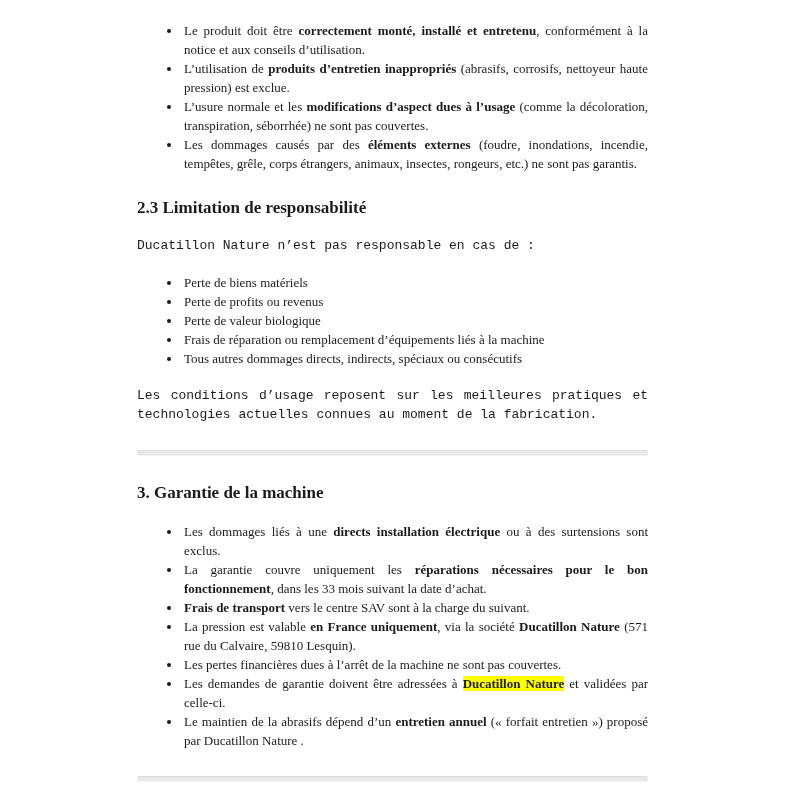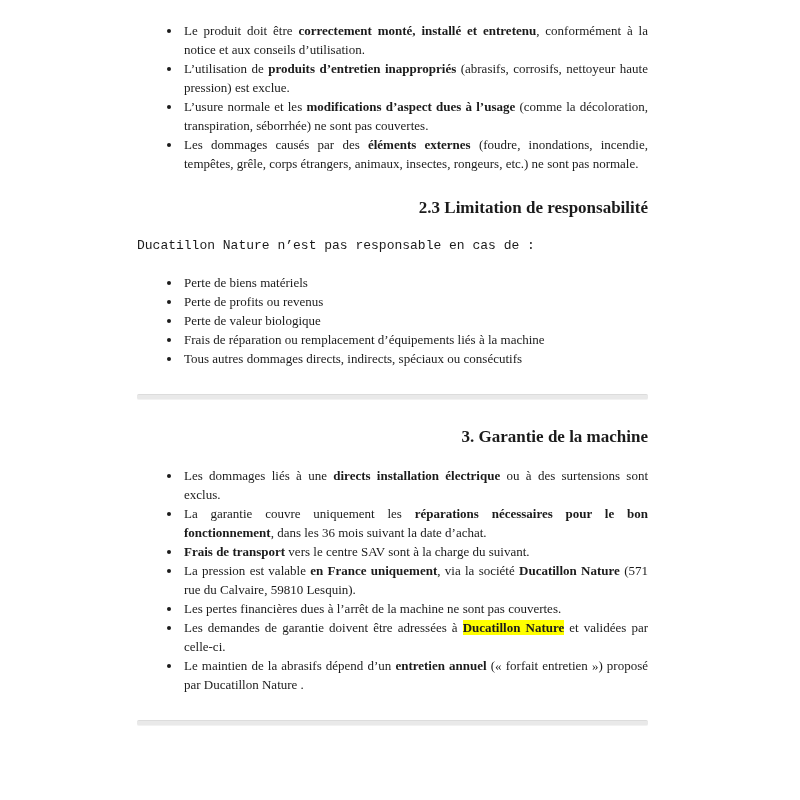--- a/index.html
+++ b/index.html
@@ -19,21 +19,21 @@
   .content {
     padding: 3px 152px 0 137px;
     font-size: 13px;
     line-height: 19px;
   }
   .heading {
     font-size: 17px;
     line-height: 22px;
     font-weight: bold;
     margin: 24px 0 17px 0;
-    text-align: right;
+    text-align: left;
   }
   .para {
     margin: 16px 0 18px 0;
     text-align: justify;
     font-family: Liberation Mono, monospace;
   }
   ul.bullets {
     margin: 18px 0;
     padding-left: 45px;
     list-style-type: disc;
@@ -56,36 +56,37 @@
 </style>
 </head>
 <body>
 
 <div class="page">
   <div class="content" id="doc-content">
       <ul class="bullets">
         <li><span>Le produit doit être </span><span class="b">correctement monté, installé et entretenu</span><span>, conformément à la notice et aux conseils d’utilisation.</span></li>
         <li><span>L’utilisation de </span><span class="b">produits d’entretien inappropriés</span><span> (abrasifs, corrosifs, nettoyeur haute pression) est exclue.</span></li>
         <li><span>L’usure normale et les </span><span class="b">modifications d’aspect dues à l’usage</span><span> (comme la décoloration, transpiration, séborrhée) ne sont pas couvertes.</span></li>
-        <li><span>Les dommages causés par des </span><span class="b">éléments externes</span><span> (foudre, inondations, incendie, tempêtes, grêle, corps étrangers, animaux, insectes, rongeurs, etc.) ne sont pas normale.</span></li>
+        <li><span>Les dommages causés par des </span><span class="b">éléments externes</span><span> (foudre, inondations, incendie, tempêtes, grêle, corps étrangers, animaux, insectes, rongeurs, etc.) ne sont pas garantis.</span></li>
       </ul>
       <h2 class="heading"><span>2.3 Limitation de responsabilité</span></h2>
       <p class="para"><span>Ducatillon Nature n’est pas responsable en cas de :</span></p>
       <ul class="bullets">
         <li><span>Perte de biens matériels</span></li>
         <li><span>Perte de profits ou revenus</span></li>
         <li><span>Perte de valeur biologique</span></li>
         <li><span>Frais de réparation ou remplacement d’équipements liés à la machine</span></li>
         <li><span>Tous autres dommages directs, indirects, spéciaux ou consécutifs</span></li>
       </ul>
+      <p class="para"><span>Les conditions d’usage reposent sur les meilleures pratiques et technologies actuelles connues au moment de la fabrication.</span></p>
       <div class="divider"></div>
       <h2 class="heading"><span>3. Garantie de la machine</span></h2>
       <ul class="bullets">
         <li><span>Les dommages liés à une </span><span class="b">directs installation électrique</span><span> ou à des surtensions sont exclus.</span></li>
-        <li><span>La garantie couvre uniquement les </span><span class="b">réparations nécessaires pour le bon fonctionnement</span><span>, dans les 36 mois suivant la date d’achat.</span></li>
+        <li><span>La garantie couvre uniquement les </span><span class="b">réparations nécessaires pour le bon fonctionnement</span><span>, dans les 33 mois suivant la date d’achat.</span></li>
         <li><span class="b">Frais de transport</span><span> vers le centre SAV sont à la charge du suivant.</span></li>
         <li><span>La pression est valable </span><span class="b">en France uniquement</span><span>, via la société </span><span class="b">Ducatillon Nature</span><span> (571 rue du Calvaire, 59810 Lesquin).</span></li>
         <li><span>Les pertes financières dues à l’arrêt de la machine ne sont pas couvertes.</span></li>
         <li><span>Les demandes de garantie doivent être adressées à </span><span class="b hl">Ducatillon Nature</span><span> et validées par celle-ci.</span></li>
         <li><span>Le maintien de la abrasifs dépend d’un </span><span class="b">entretien annuel</span><span> (« forfait entretien ») proposé par Ducatillon Nature .</span></li>
       </ul>
       <div class="divider"></div>
     </div>
 </div>
 

